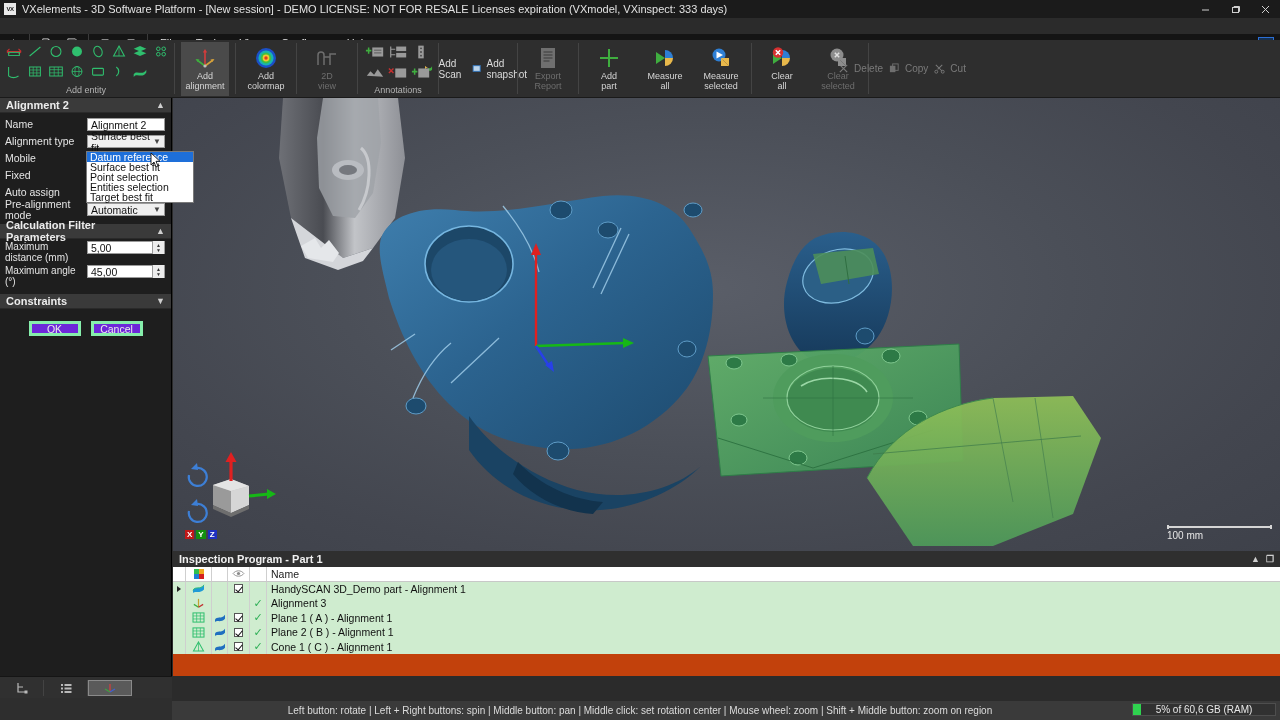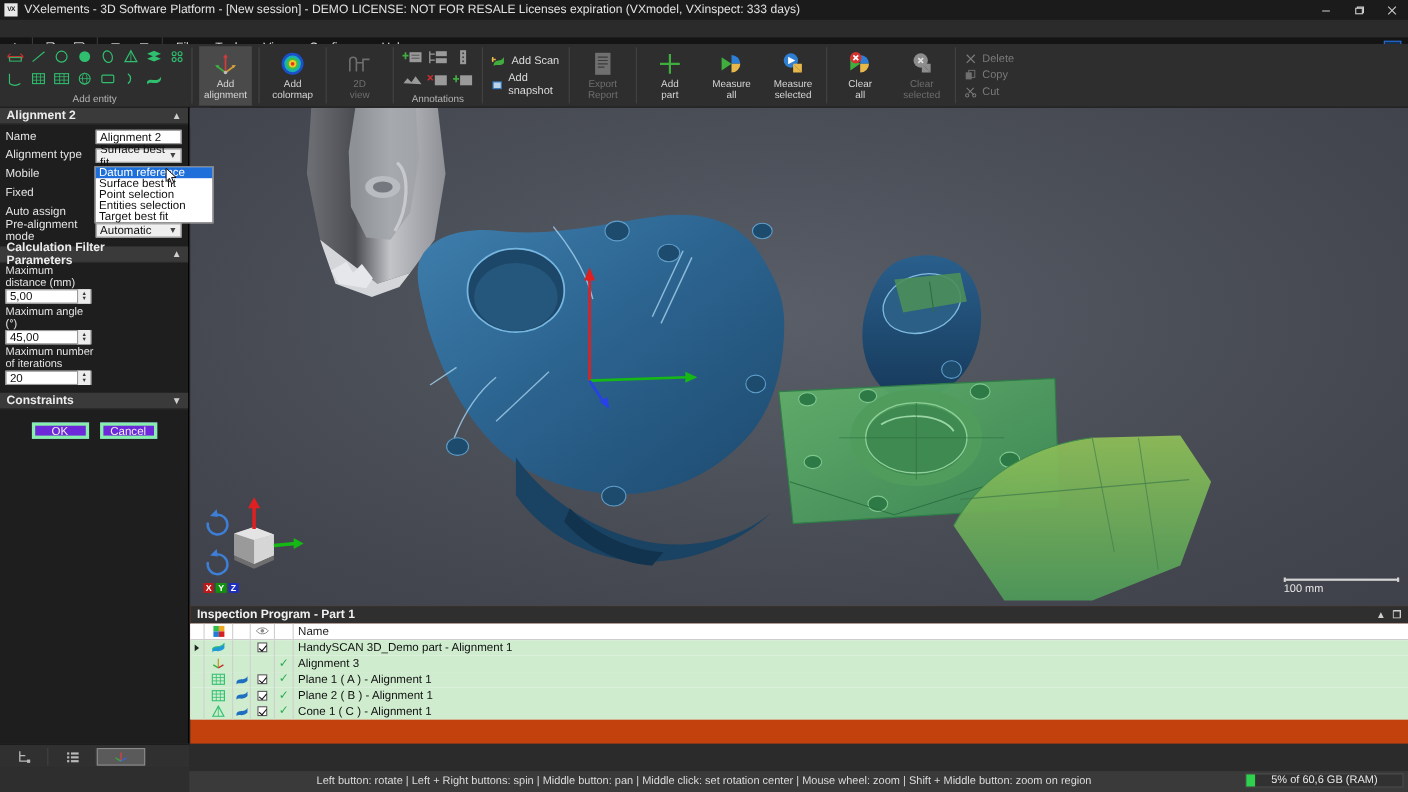--- a/index.html
+++ b/index.html
@@ -72,21 +72,21 @@
     width: 48px; display: flex; flex-direction: column; align-items: center;
     justify-content: flex-start; padding-top: 3px; color: #d6d6d6; font-size: 9px;
     line-height: 10px; text-align: center;
   }
   .bigbtn.sel { background: #4a4a4a; }
   .bigbtn .bi { height: 26px; display: flex; align-items: center; justify-content: center; }
   .bigbtn.dis { color: #6e6e6e; }
 
   .ann-grid { display: grid; grid-template-columns: repeat(3, 22px); grid-auto-rows: 20px; gap: 1px; }
 
-  .stackcol { display: flex; flex-direction: column; justify-content: center; padding: 3px 4px; gap: 2px; }
+  .stackcol { display: flex; justify-content: center; padding: 3px 4px; gap: 2px; }
   .stackitem { display: flex; align-items: center; gap: 5px; font-size: 10px; color: #dcdcdc; padding: 1px 2px; }
   .stackitem.dis { color: #7a7a7a; }
 
   
   .leftpanel {
     position: absolute; top: 98px; left: 0; width: 172px; height: 578px;
     background: #1e1e1e; border-right: 1px solid #000;
   }
   .ph {
     height: 15px; background: #3a3a3a; display: flex; align-items: center;
@@ -111,21 +111,21 @@
     width: 78px; height: 13px; background: #fff; color: #111; border: 1px solid #9a9a9a;
     font-size: 10.5px; padding: 0 3px; line-height: 12px; display: flex; align-items: center;
     position: relative;
   }
   .pspin .sp {
     position: absolute; right: 0; top: -1px; width: 12px; height: 13px;
     background: #ececec; border-left: 1px solid #9a9a9a;
     display: flex; flex-direction: column; align-items: center; justify-content: center;
     font-size: 5px; color: #333; line-height: 5px;
   }
-  .prow2 { display: flex; align-items: flex-start; min-height: 20px; padding: 2px 4px 0 5px; flex-direction: column; }
+  .prow2 { display: flex; align-items: flex-start; min-height: 20px; padding: 2px 4px 0 5px; }
 
   
   .ddlist {
     position: absolute; left: 86px; top: 151px; width: 108px;
     background: #fff; border: 1px solid #7a7a7a; z-index: 40;
   }
   .ddlist .ddi { font-size: 10.5px; color: #111; padding: 0 3px; height: 10px; line-height: 10px; }
   .ddlist .ddi.sel { background: #1e6fd9; color: #fff; }
 
   .cursor-arrow { position: absolute; left: 150px; top: 152px; z-index: 60; }
@@ -675,30 +675,20 @@
       <div class="plabel two">Maximum angle (°)</div>
       <div class="pspin">
         <span>45,00</span>
         <span class="sp">
             <span>▲</span>
             <span>▼</span>
           </span>
       </div>
     </div>
 
-    <div class="prow2">
-      <div class="plabel two">Maximum number of iterations</div>
-      <div class="pspin">
-        <span>20</span>
-        <span class="sp">
-            <span>▲</span>
-            <span>▼</span>
-          </span>
-      </div>
-    </div>
 
     <div class="ph" style="margin-top:7px;">
       <span>Constraints</span>
       <span class="chev">▼</span>
     </div>
 
     <div class="btnrow">
       <div class="pbtn">OK</div>
       <div class="pbtn">Cancel</div>
     </div>

